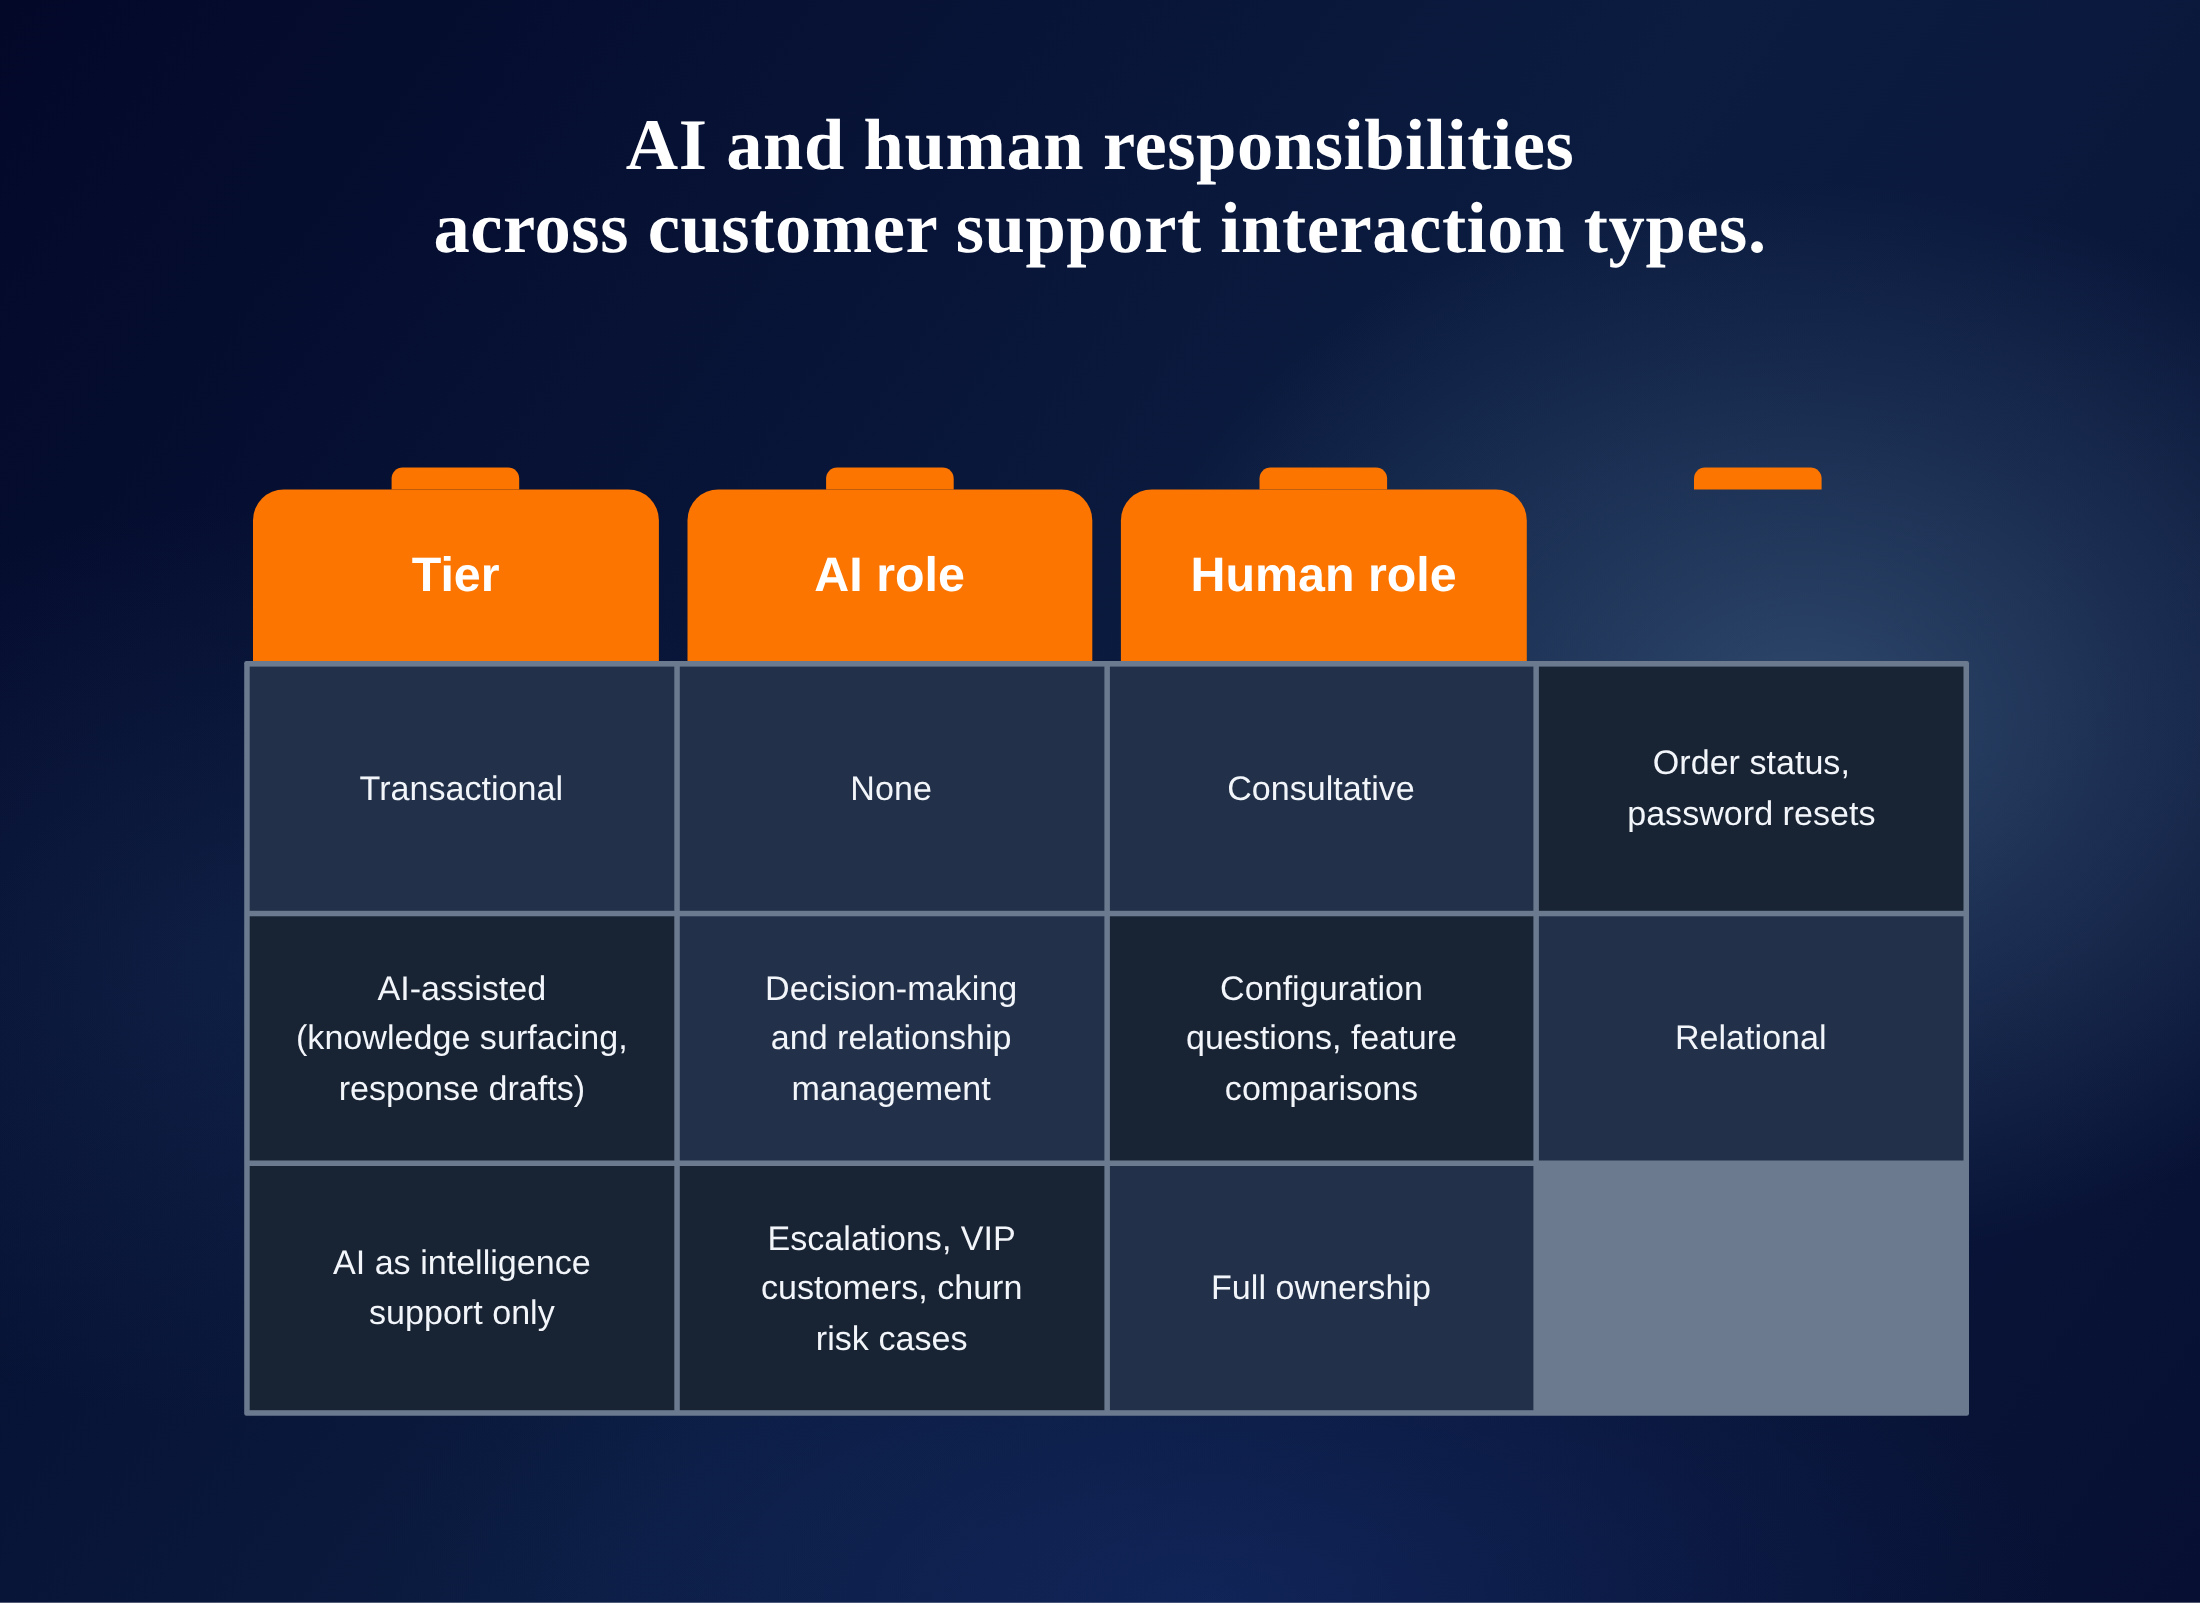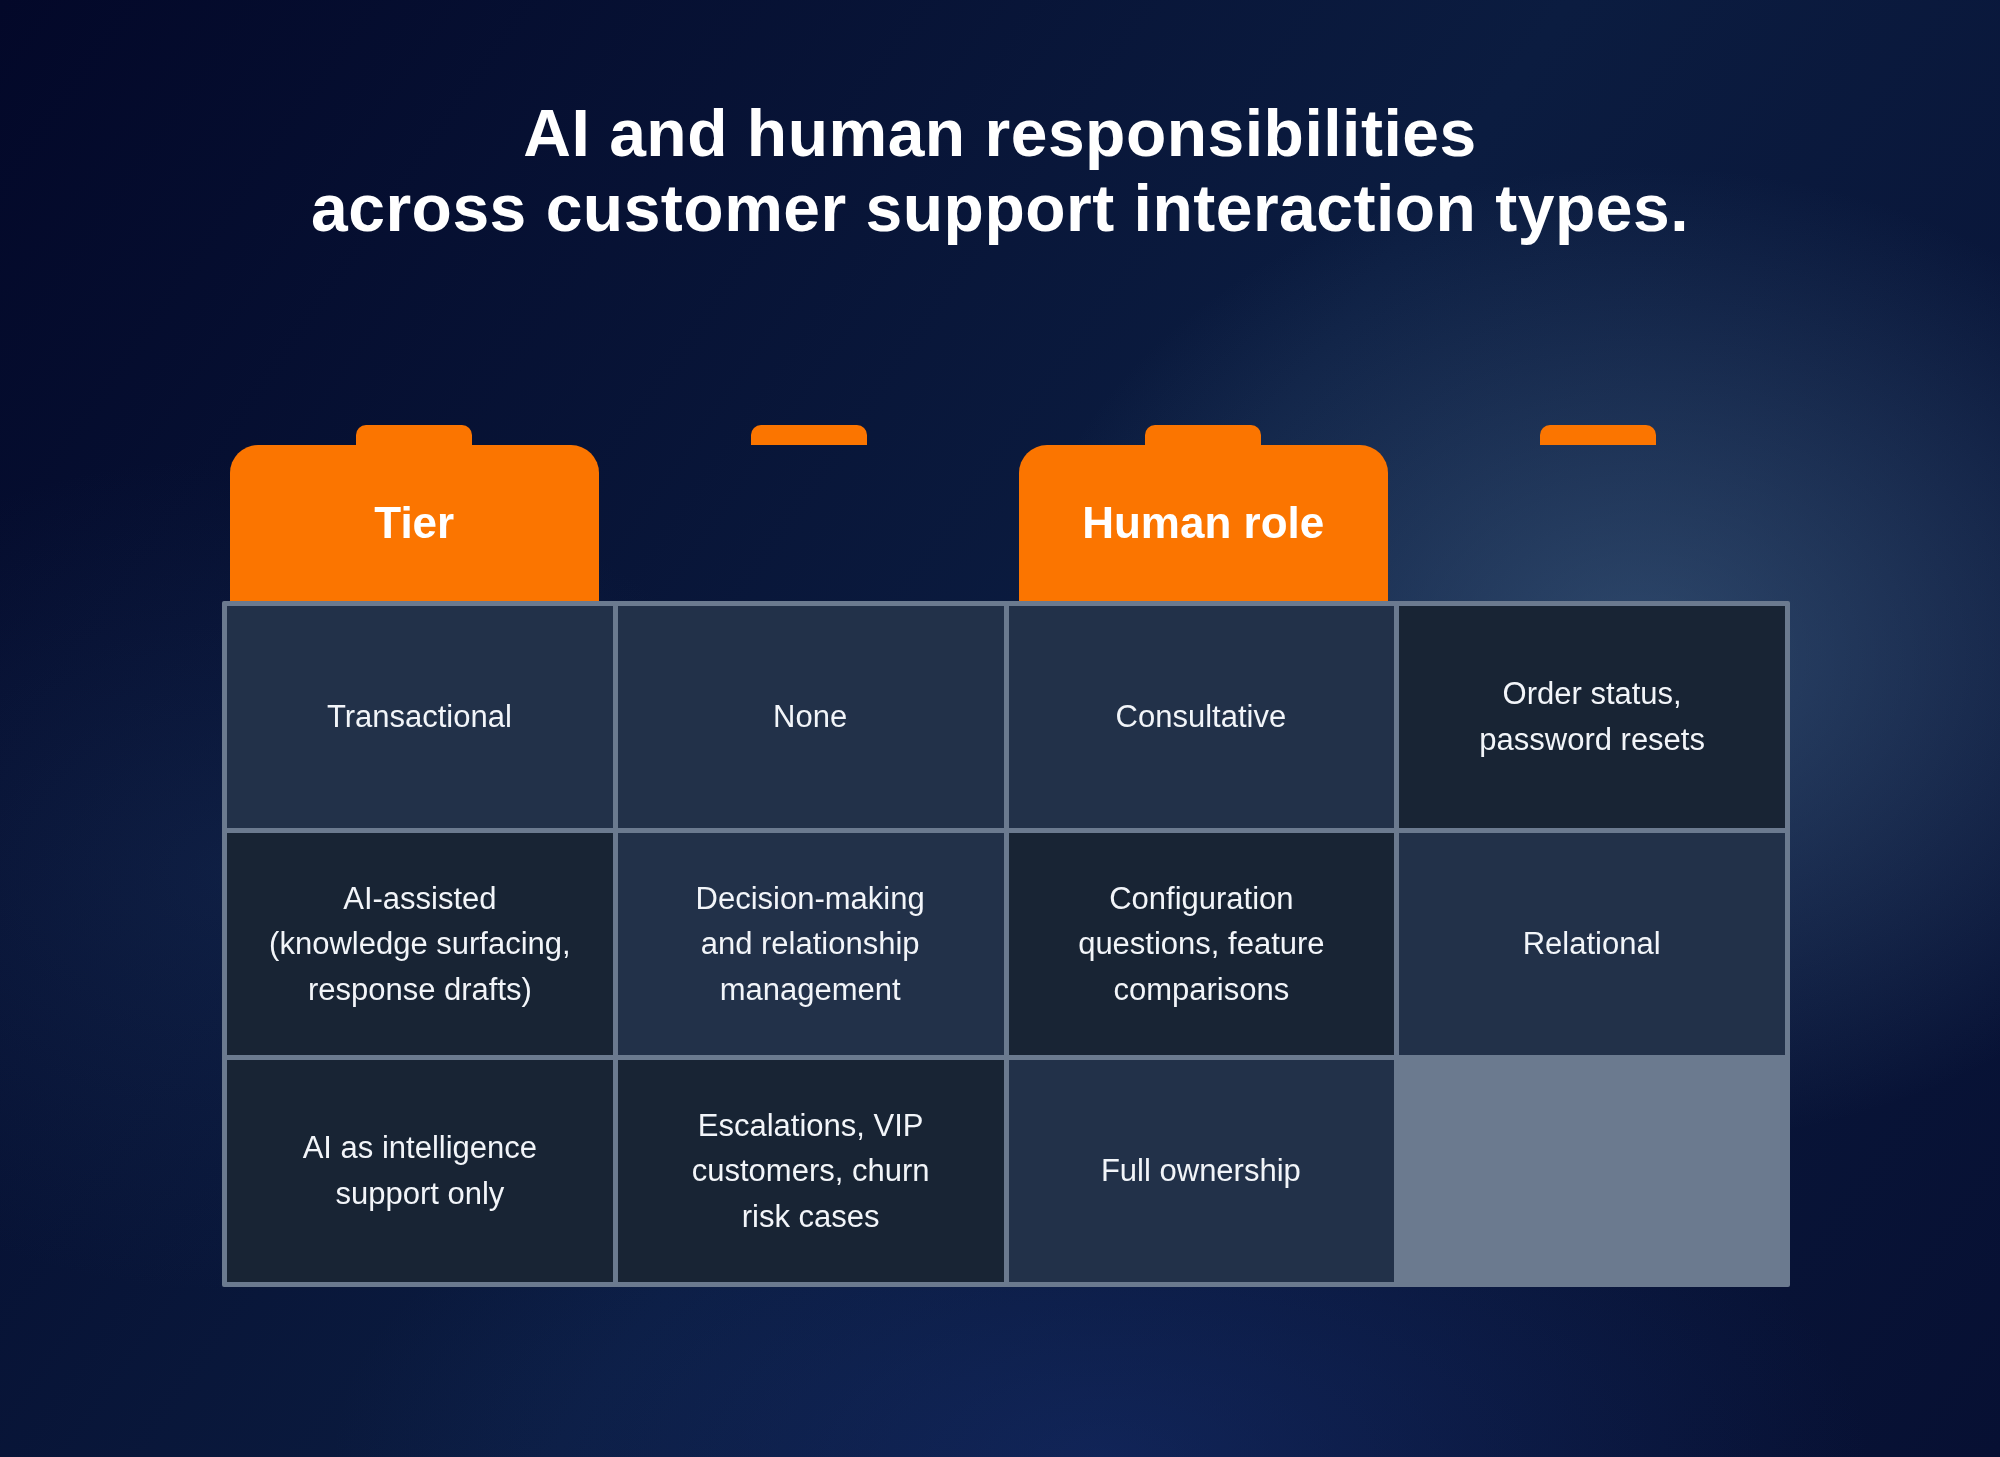--- a/index.html
+++ b/index.html
@@ -24,20 +24,21 @@
     position: absolute;
     top: 96px;
     left: 0;
     width: 100%;
     text-align: center;
     color: #ffffff;
     font-weight: bold;
     font-size: 66px;
     line-height: 1.13;
     letter-spacing: 0.5px;
+    font-family: Liberation Serif, serif;
   }
 
   .table-wrap {
     position: absolute;
     left: 222px;
     top: 425px;
     width: 1568px;
   }
 
   
@@ -112,20 +113,21 @@
 
   <div class="table-wrap">
 
     <div class="header-row">
       <div class="header-col">
         <div class="tab-notch"></div>
         <div class="header-box">Tier</div>
       </div>
       <div class="header-col">
         <div class="tab-notch"></div>
+        <div class="header-box">AI role</div>
       </div>
       <div class="header-col">
         <div class="tab-notch"></div>
         <div class="header-box">Human role</div>
       </div>
       <div class="header-col">
         <div class="tab-notch"></div>
       </div>
     </div>
 

